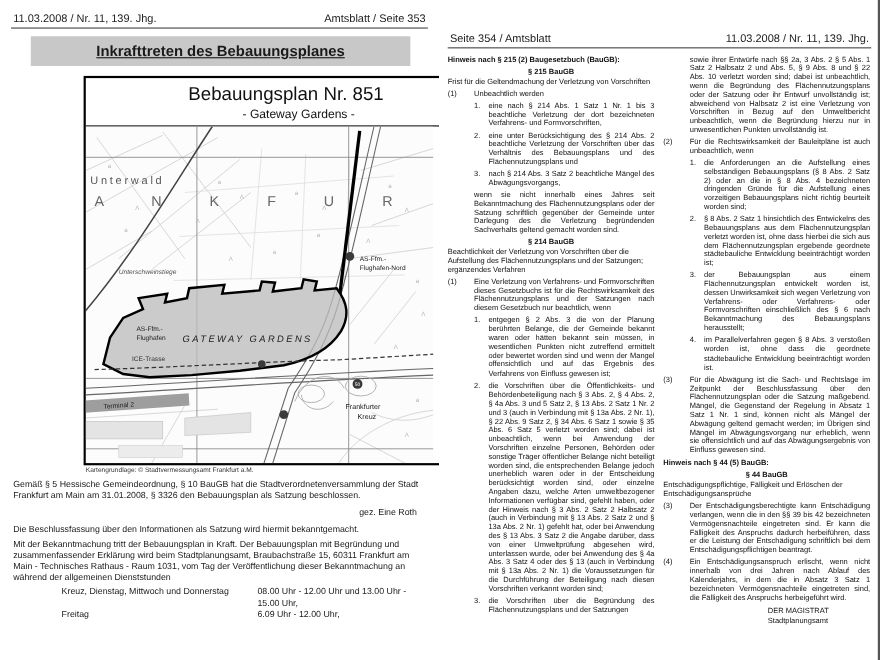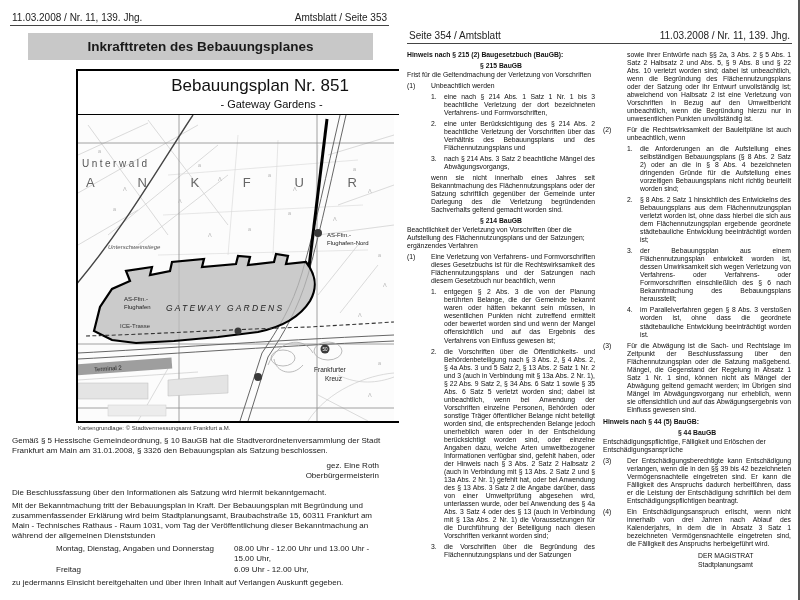--- a/index.html
+++ b/index.html
@@ -2,21 +2,21 @@
 <html lang="de"><head>
 <meta charset="utf-8">
 <style>
   html,body{margin:0;padding:0;background:#fff;}
   body{width:800px;height:600px;font-family:"Liberation Sans",sans-serif;color:#1a1a1a;overflow:hidden;}
   .spread{display:flex;width:800px;height:600px;background:#fff;border-right:2px solid #555;box-sizing:border-box;}
   .page{width:400px;box-sizing:border-box;position:relative;overflow:hidden;}
   .page-left{padding:12px 10px 4px 10px;}
   .page-right{padding:30px 6px 4px 8px;}
   .hdr{display:flex;justify-content:space-between;font-size:10px;color:#222;padding:0 2px 2px 2px;border-bottom:1px solid #444;margin-bottom:7px;}
-  .title-bar{background:#c8c8c8;text-align:center;font-weight:bold;font-size:13.5px;padding:6px 0;margin:2px 16px 9px 18px;}
+  .title-bar{background:#c8c8c8;text-align:center;font-weight:bold;font-size:13.5px;padding:6px 0;margin:2px 16px 9px 18px;text-decoration:underline;}
   .map-frame{margin-left:66px;width:368px;border:2px solid #000;box-sizing:border-box;background:#fff;}
   .map-head{text-align:center;padding:5px 0 4px 0;border-bottom:1.5px solid #000;}
   .map-title{font-size:17px;color:#111;}
   .map-sub{font-size:11px;margin-top:2px;color:#111;margin-left:23px;}
   svg.map{display:block;}
   .caption{font-size:6px;color:#333;margin:2px 0 5px 68px;}
   .body-l{font-size:8px;line-height:1.25;}
   .body-l p{margin:3px 2px;}
   .sig{ text-align:right;padding-right:10px;margin:5px 0 6px 0;line-height:1.3;}
   .hours{margin:2px 0 2px 46px;display:grid;grid-template-columns:178px 1fr;font-size:8px;line-height:1.3;}
@@ -175,31 +175,29 @@
         </g>
       </svg>
     </div>
 
     <div class="caption">Kartengrundlage: © Stadtvermessungsamt Frankfurt a.M.</div>
 
     <div class="body-l">
       <p>Gemäß § 5 Hessische Gemeindeordnung, § 10 BauGB hat die Stadtverordnetenversammlung der Stadt Frankfurt am Main am 31.01.2008, § 3326 den Bebauungsplan als Satzung beschlossen.</p>
       <div class="sig">
         <div>gez. Eine Roth</div>
-        <div>Oberbürgermeisterin</div>
       </div>
       <p>Die Beschlussfassung über den Informationen als Satzung wird hiermit bekanntgemacht.</p>
       <p>Mit der Bekanntmachung tritt der Bebauungsplan in Kraft. Der Bebauungsplan mit Begründung und zusammenfassender Erklärung wird beim Stadtplanungsamt, Braubachstraße 15, 60311 Frankfurt am Main - Technisches Rathaus - Raum 1031, vom Tag der Veröffentlichung dieser Bekanntmachung an während der allgemeinen Dienststunden</p>
       <div class="hours">
-        <span>Montag, Dienstag, Angaben und Donnerstag</span>
+        <span>Kreuz, Dienstag, Mittwoch und Donnerstag</span>
         <span>08.00 Uhr - 12.00 Uhr und 13.00 Uhr - 15.00 Uhr,</span>
         <span>Freitag</span>
         <span>6.09 Uhr - 12.00 Uhr,</span>
       </div>
-      <p>zu jedermanns Einsicht bereitgehalten und über ihren Inhalt auf Verlangen Auskunft gegeben.</p>
     </div>
   </div>
 
   <div class="page page-right">
     <div class="hdr">
       <span>Seite 354 / Amtsblatt</span>
       <span>11.03.2008 / Nr. 11, 139. Jhg.</span>
     </div>
 
     <div class="cols">

